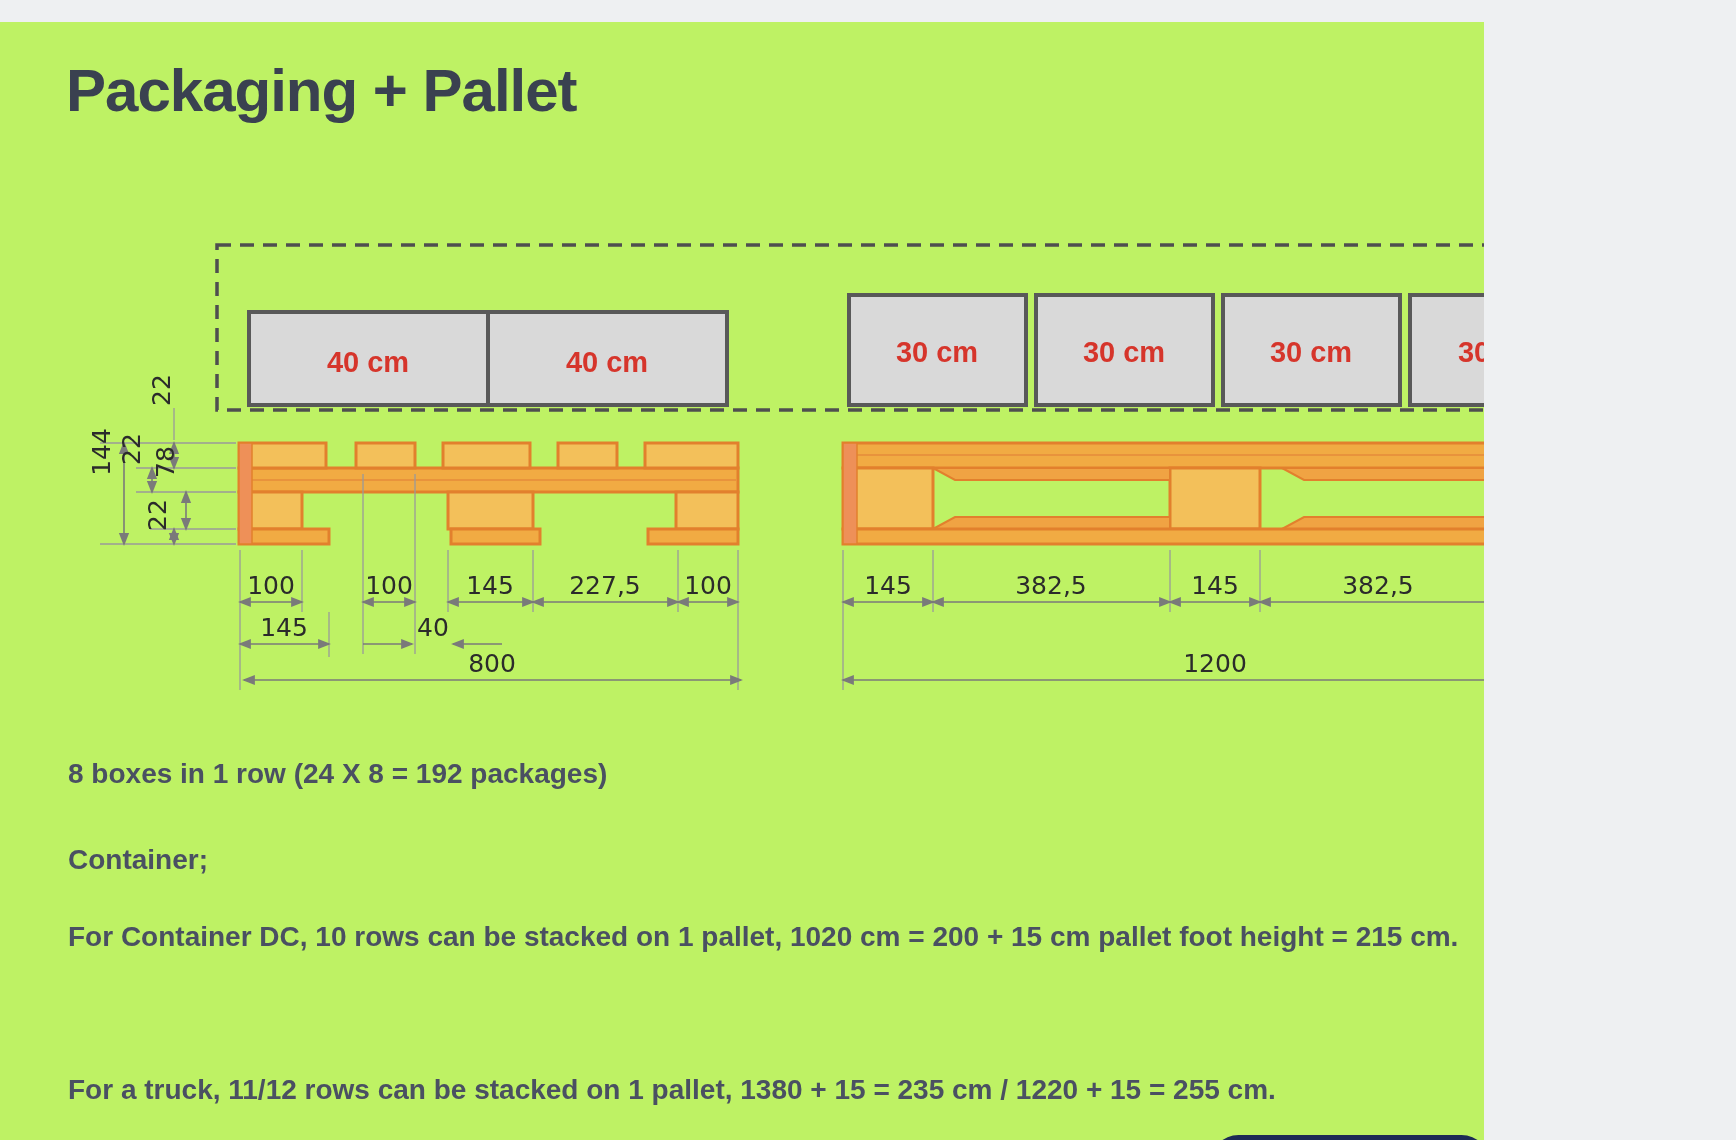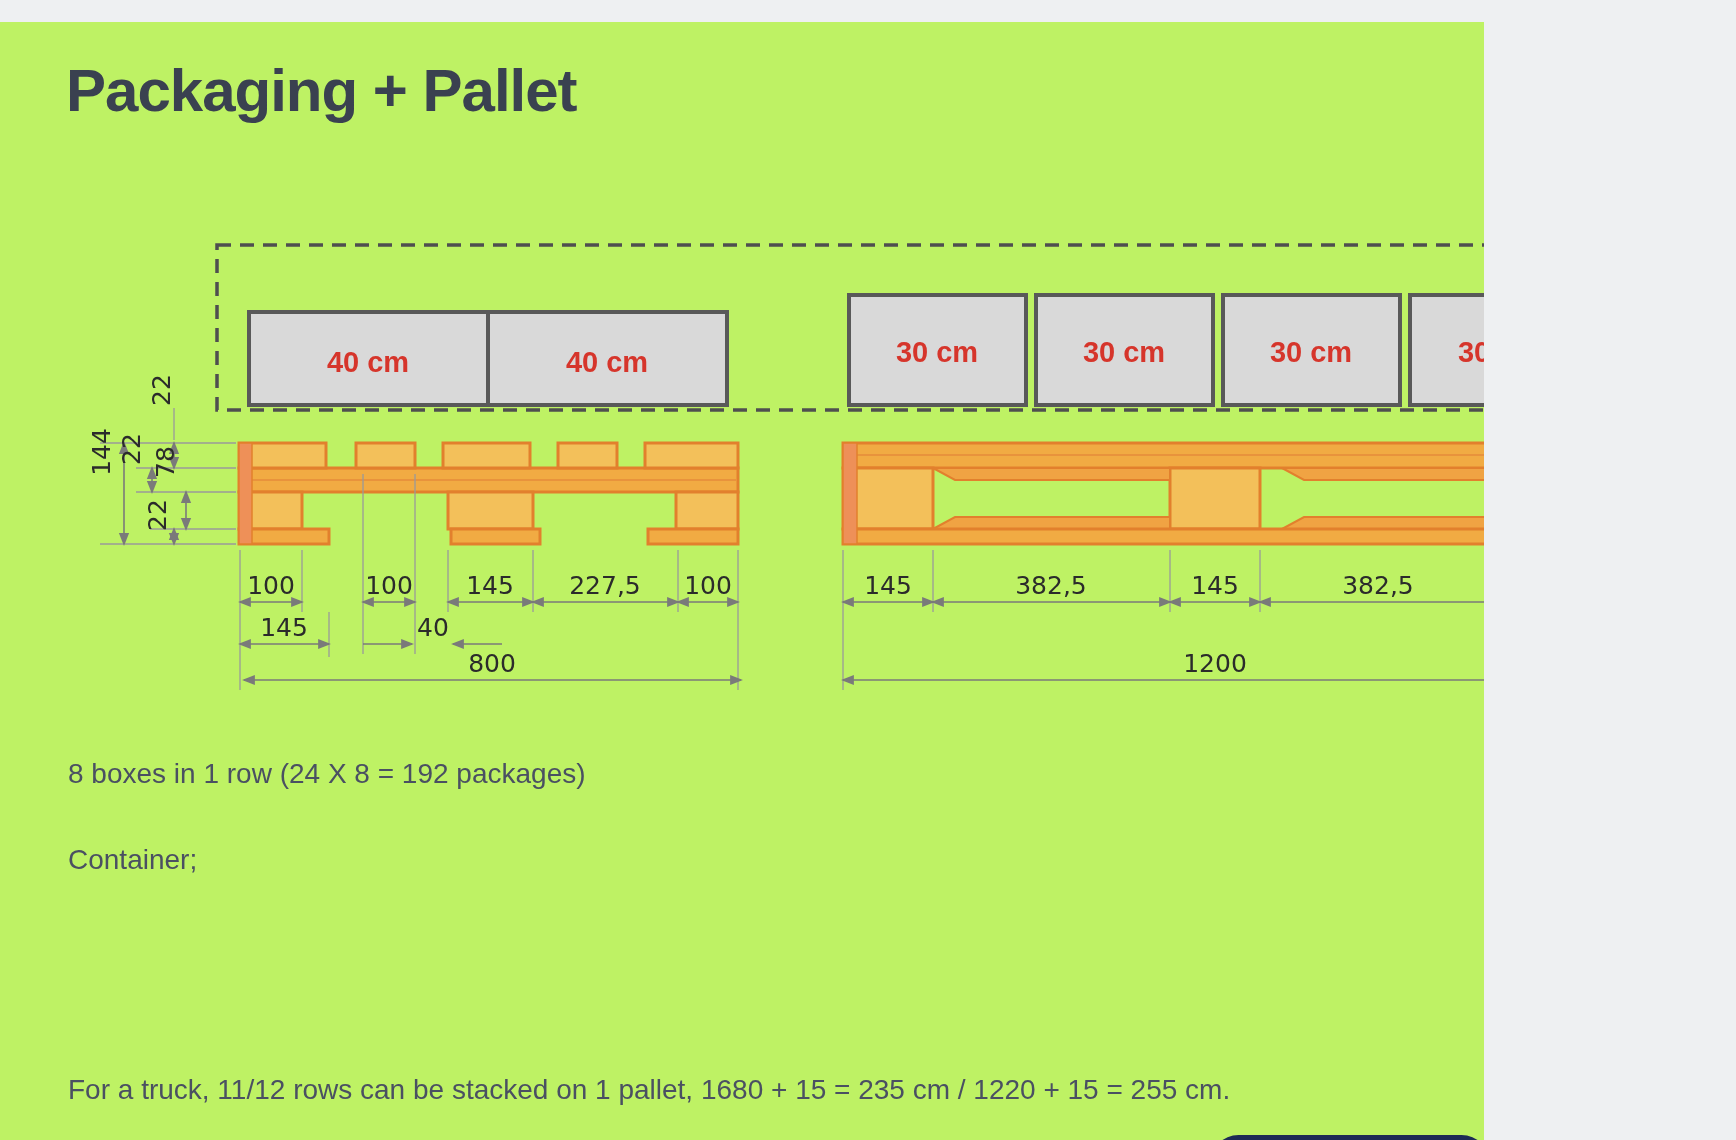--- a/index.html
+++ b/index.html
@@ -1,20 +1,20 @@
 <!DOCTYPE html>
 <html><head>
 <meta charset="utf-8">
 <style>
   html,body{margin:0;padding:0;background:#eef0f2;}
   .stage{position:relative;width:1484px;height:1140px;background:#bef264;overflow:hidden;
          font-family:"Liberation Sans",sans-serif;margin-top:22px;}
   .title{position:absolute;left:66px;top:34px;margin:0;font-size:60px;font-weight:bold;
          letter-spacing:-1px;color:#3a4150;}
-  .bodyline{position:absolute;left:68px;margin:0;font-size:28px;color:#4a5062;white-space:nowrap;}
+  .bodyline{position:absolute;left:68px;margin:0;font-size:28px;color:#4a5062;white-space:nowrap;font-weight:bold;}
   .p0{top:736px}.p1{top:822px}.p2{top:899px}.p3{top:976px}.p4{top:1052px}
   svg{position:absolute;left:0;top:190px;}
   
   .gbox{fill:#d9d9d9;stroke:#595959;stroke-width:4px;}
   .redlbl{font:600 29px "Liberation Sans",sans-serif;fill:#d6352b;}
   .dashrect{fill:none;stroke:#4f4f4f;stroke-width:3.5px;stroke-dasharray:14 9;}
   .plank{fill:#f3c05a;stroke:#e2802d;stroke-width:3px;}
   .band{fill:#f1ab43;stroke:#e2802d;stroke-width:3px;}
   .block{fill:#f3c05a;stroke:#e2802d;stroke-width:3px;}
   .bar{fill:#f0a343;stroke:#e2802d;stroke-width:2px;}
@@ -165,18 +165,19 @@
 
       <line class="dimline" x1="843" y1="468" x2="1588" y2="468" marker-start="url(#da)" marker-end="url(#da)"></line>
       <text class="dim" x="1215" y="460" text-anchor="middle">1200</text>
     </g>
 
     <line class="accent" x1="1493" y1="410" x2="1517" y2="410"></line>
   </svg>
 
   <p class="bodyline p0">8 boxes in 1 row (24 X 8 = 192 packages)</p>
   <p class="bodyline p1">Container;</p>
-  <p class="bodyline p4">For a truck, 11/12 rows can be stacked on 1 pallet, 1680 + 15 = 235 cm / 1220 + 15 = 255 cm.</p>
+  <p class="bodyline p2">For Container DC, 10 rows can be stacked on 1 pallet, 1020 cm = 200 + 15 cm pallet foot height = 215 cm.</p>
+  <p class="bodyline p4">For a truck, 11/12 rows can be stacked on 1 pallet, 1380 + 15 = 235 cm / 1220 + 15 = 255 cm.</p>
 
   <div class="badge">
     <span>Made with</span><b>GAMMA</b>
   </div>
 </div>
 
 </body></html>

